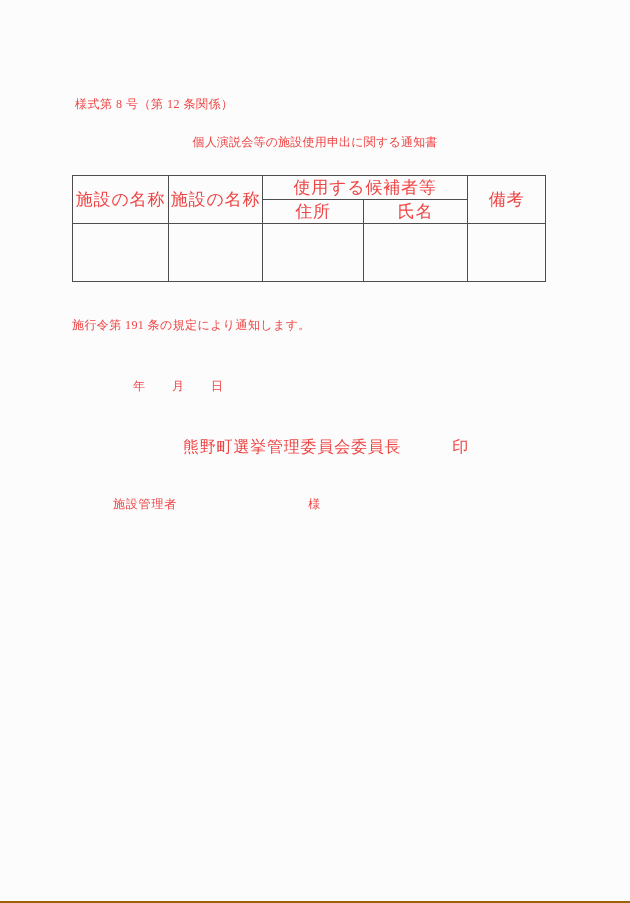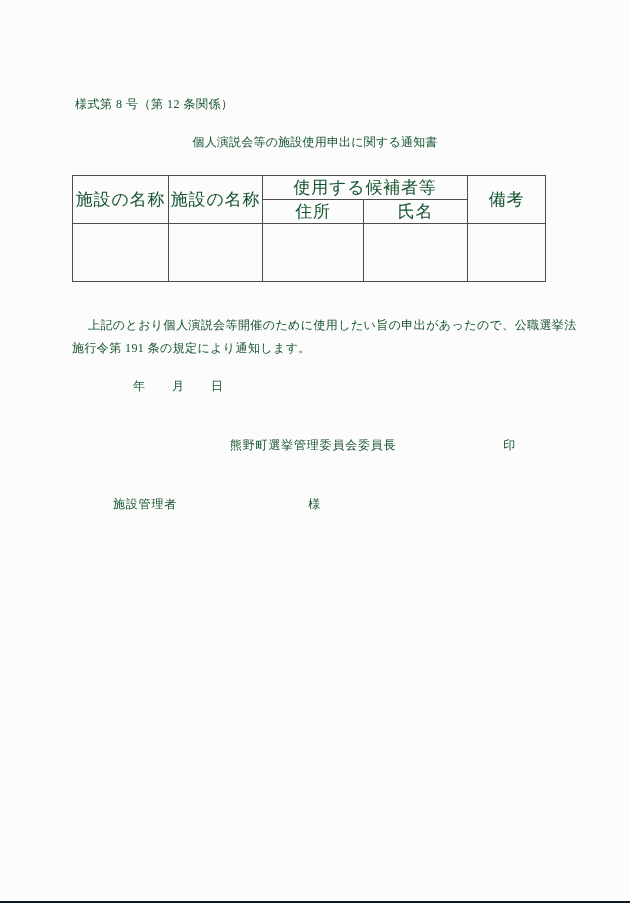--- a/index.html
+++ b/index.html
@@ -6,23 +6,23 @@
     margin: 0;
     padding: 0;
     background: #fcfcfc;
   }
   .page {
     position: relative;
     width: 630px;
     height: 903px;
     background: #fcfcfc;
     font-family: "Liberation Serif", "DejaVu Serif", serif;
-    color: #14532d;
+    color: #ef4444;
     box-sizing: border-box;
-    border-bottom: 2px solid #0f172a;
+    border-bottom: 2px solid #a16207;
     overflow: hidden;
   }
   .form-number {
     position: absolute;
     left: 75px;
     top: 96px;
     font-size: 12px;
     letter-spacing: 0.5px;
     white-space: nowrap;
   }
@@ -76,24 +76,23 @@
     white-space: nowrap;
   }
   .signature-line {
     position: absolute;
     left: 183px;
     top: 437px;
     width: 286px;
     display: flex;
     justify-content: space-between;
     align-items: flex-end;
-    font-size: 12px;
+    font-size: 16px;
     letter-spacing: 0.8px;
     white-space: nowrap;
-    margin-left: 47px;
   }
   .recipient-line {
     position: absolute;
     left: 113px;
     top: 496px;
     width: 208px;
     display: flex;
     justify-content: space-between;
     align-items: baseline;
     font-size: 12px;
@@ -133,21 +132,20 @@
         <td></td>
         <td></td>
         <td></td>
         <td></td>
         <td></td>
       </tr>
     </tbody>
   </table>
 
   <div class="body-text">
-    <div class="line indent">上記のとおり個人演説会等開催のために使用したい旨の申出があったので、公職選挙法</div>
     <div class="line">施行令第 191 条の規定により通知します。</div>
   </div>
 
   <div class="date-line">
     <span>年</span>
     <span>月</span>
     <span>日</span>
   </div>
 
   <div class="signature-line">

